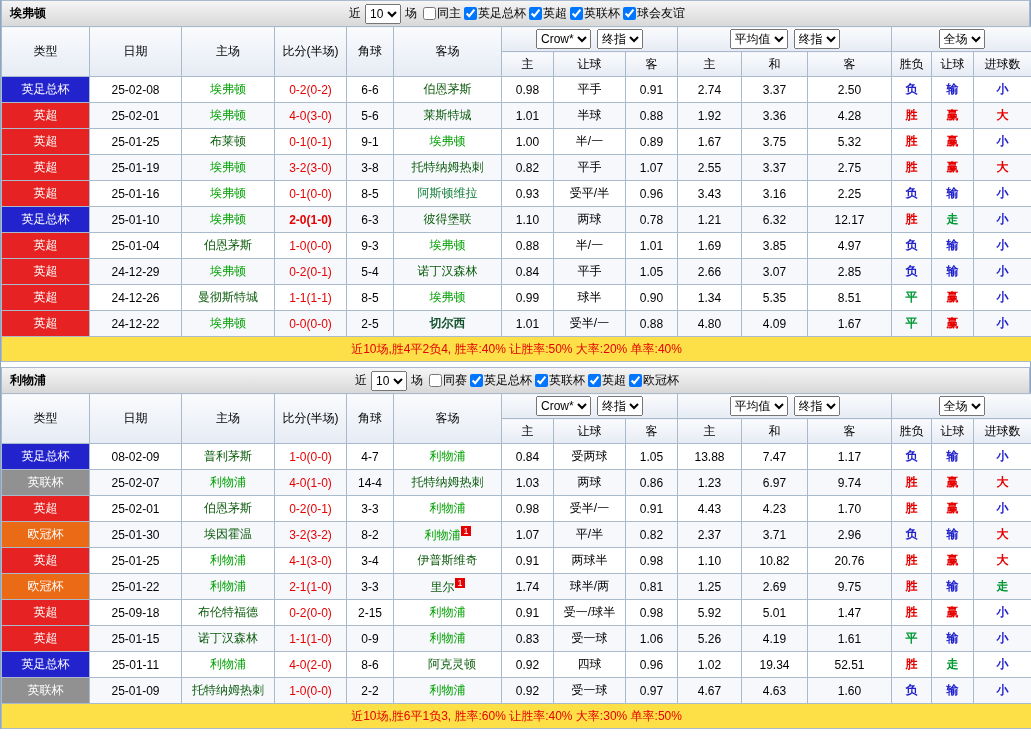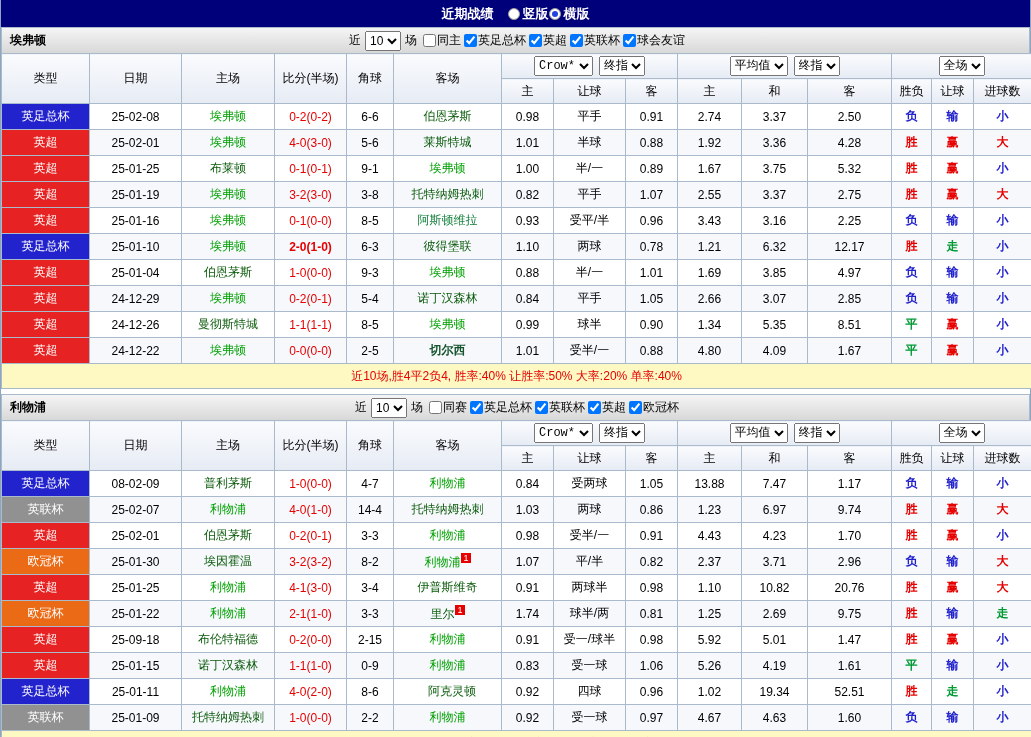--- a/index.html
+++ b/index.html
@@ -9,48 +9,38 @@
   .titlebar .title{font-weight:bold;}
   .radio-item{display:inline-flex;align-items:center;gap:3px;cursor:pointer;font-weight:bold;}
   .radio{width:12px;height:12px;border-radius:50%;background:#fff;border:1px solid #999;display:inline-block;position:relative;}
   .radio.sel::after{content:"";position:absolute;left:2px;top:2px;width:6px;height:6px;border-radius:50%;background:#2244DD;}
   .section+.section{margin-top:5px;}
   .teambar{height:26px;background:linear-gradient(#F5F5F5,#D8D8D8);border:1px solid #A9BACD;border-bottom:none;display:flex;align-items:center;justify-content:center;position:relative;}
   .teamname{position:absolute;left:8px;font-weight:bold;}
   .filters{display:inline-flex;align-items:center;gap:1px;}
   .flabel{margin:0 3px;}
   .nsel,.hsel{height:20px;font-size:12px;}
-  .hgroup .hsel{margin:0 3px;max-width:70px;font-family:Liberation Mono, monospace;}
+  .hgroup .hsel{margin:0 3px;max-width:70px;}
   .chk{display:inline-flex;align-items:center;margin-left:2px;cursor:pointer;}
   .chk input{margin:0 1px 0 0;width:13px;height:13px;}
   .grid{width:100%;border-collapse:collapse;table-layout:fixed;}
   .grid th,.grid td{border:1px solid #A9BACD;text-align:center;padding:0 2px;overflow:hidden;white-space:nowrap;}
   .grid thead th{background:linear-gradient(#FAFBFD,#E6EBF4);font-weight:normal;height:25px;}
   .grid tbody td{height:26px;background:#fff;}
   .grid tbody tr:nth-child(even) td{background:#F6F8FC;}
   .tname{cursor:pointer;}
   .tdscore{cursor:pointer;}
   .tdres{font-weight:bold;}
   .rc{background:#E60000;color:#fff;font-size:9px;line-height:10px;padding:0 2px;margin-left:1px;display:inline-block;vertical-align:super;}
-  .summary{height:25px;background:#fef9c3;}
+  .summary{height:25px;background:#fde047;}
 </style>
 </head>
 <body>
 
 <div class="page">
-  <div class="titlebar">
-    <span class="title">近期战绩</span>
-    <span id="layout-options"><label class="radio-item">
-          <span class="radio"></span>
-          <span class="radio-lbl">竖版</span>
-        </label><label class="radio-item">
-          <span class="radio sel"></span>
-          <span class="radio-lbl">横版</span>
-        </label></span>
-  </div>
   <div id="sections">
       <div class="section">
         <div class="teambar">
           <span class="teamname">埃弗顿</span>
           <span class="filters">
             <span class="flabel">近</span>
             <select class="nsel"><option>10</option></select>
             <span class="flabel">场</span>
             <label class="chk">
               <input type="checkbox" style="">

